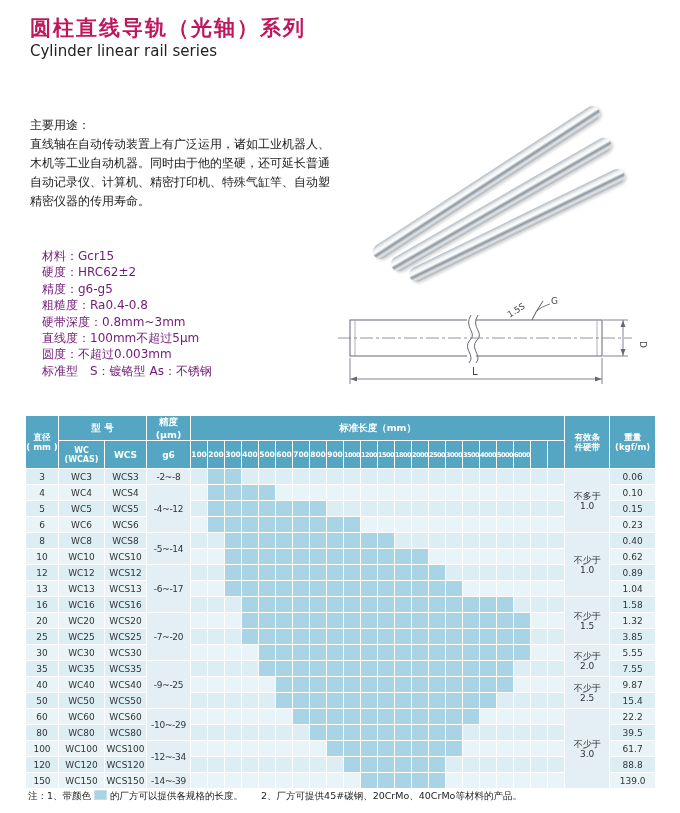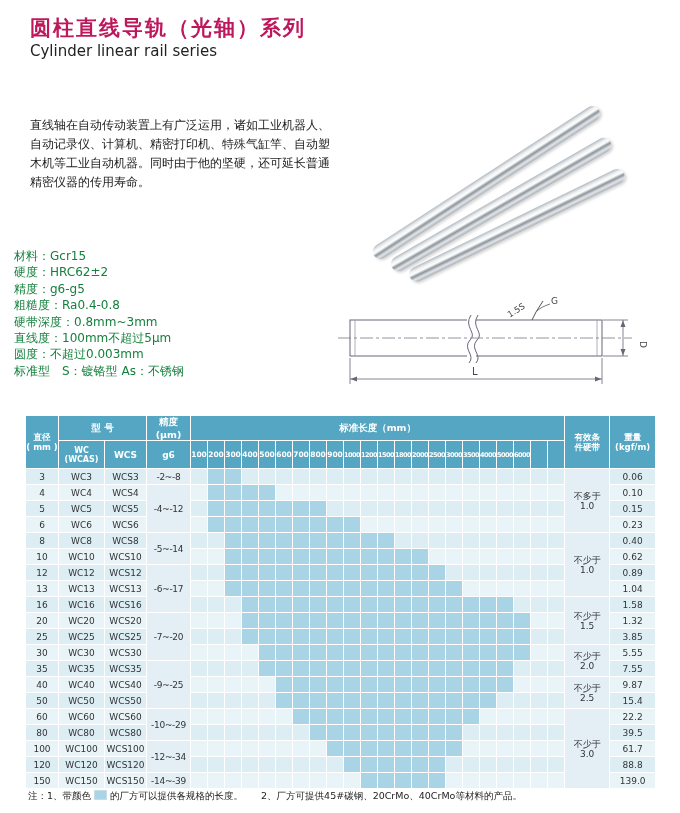--- a/index.html
+++ b/index.html
@@ -3,21 +3,21 @@
 <meta charset="utf-8">
 <style>
   html,body{margin:0;padding:0;background:#fff;}
   .page{position:relative;width:680px;height:813px;background:#fff;overflow:hidden;
         font-family:"DejaVu Sans",sans-serif;color:#222;}
 
   .title-zh{position:absolute;left:30px;top:14px;font-size:21px;font-weight:bold;letter-spacing:2px;color:#be185d;}
   .title-en{position:absolute;left:30px;top:42px;font-size:15px;color:#222;}
 
   .usage{position:absolute;left:30px;top:116px;width:335px;font-size:12px;line-height:19px;color:#222;}
-  .specs{position:absolute;left:14px;top:248px;width:300px;font-size:12px;line-height:16.4px;color:#15803d;}
+  .specs{position:absolute;left:42px;top:248px;width:300px;font-size:12px;line-height:16.4px;color:#701a75;}
 
   .photo{position:absolute;left:362px;top:98px;width:285px;height:190px;}
   .rod{position:absolute;height:15px;border-radius:8px;transform-origin:left center;
        background:linear-gradient(180deg,#b4bac0 0%,#edf0f2 22%,#fdfefe 40%,#8d959c 58%,#e2e5e8 78%,#a8afb5 100%);
        box-shadow:1px 2px 3px rgba(0,0,0,0.18);}
   .rod1{left:12px;top:150px;width:268px;transform:rotate(-33deg);}
   .rod2{left:30px;top:162px;width:252px;transform:rotate(-30deg);}
   .rod3{left:48px;top:172px;width:238px;transform:rotate(-26deg);}
 
   .drawing{position:absolute;left:336px;top:294px;}
@@ -49,23 +49,24 @@
 </style>
 </head>
 <body>
 
 <div class="page">
 
   <div class="title-zh">圆柱直线导轨（光轴）系列</div>
   <div class="title-en">Cylinder linear rail series</div>
 
   <div class="usage">
+    <div>主要用途：</div>
     <div>直线轴在自动传动装置上有广泛运用，诸如工业机器人、</div>
+    <div>木机等工业自动机器。同时由于他的坚硬，还可延长普通</div>
     <div>自动记录仪、计算机、精密打印机、特殊气缸竿、自动塑</div>
-    <div>木机等工业自动机器。同时由于他的坚硬，还可延长普通</div>
     <div>精密仪器的传用寿命。</div>
   </div>
 
   <div class="photo">
     <div class="rod rod1"></div>
     <div class="rod rod2"></div>
     <div class="rod rod3"></div>
   </div>
 
   <div class="specs">

